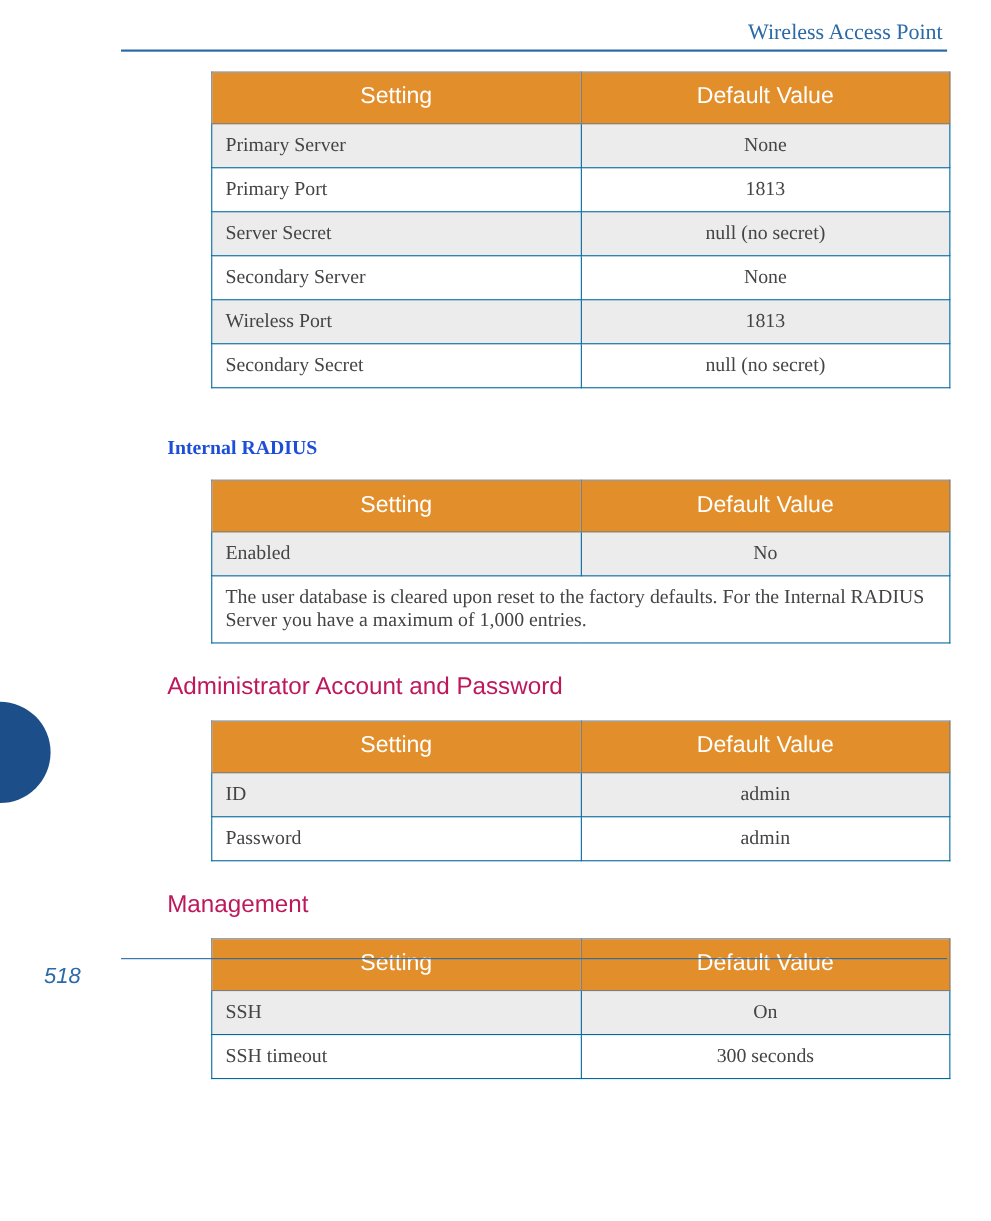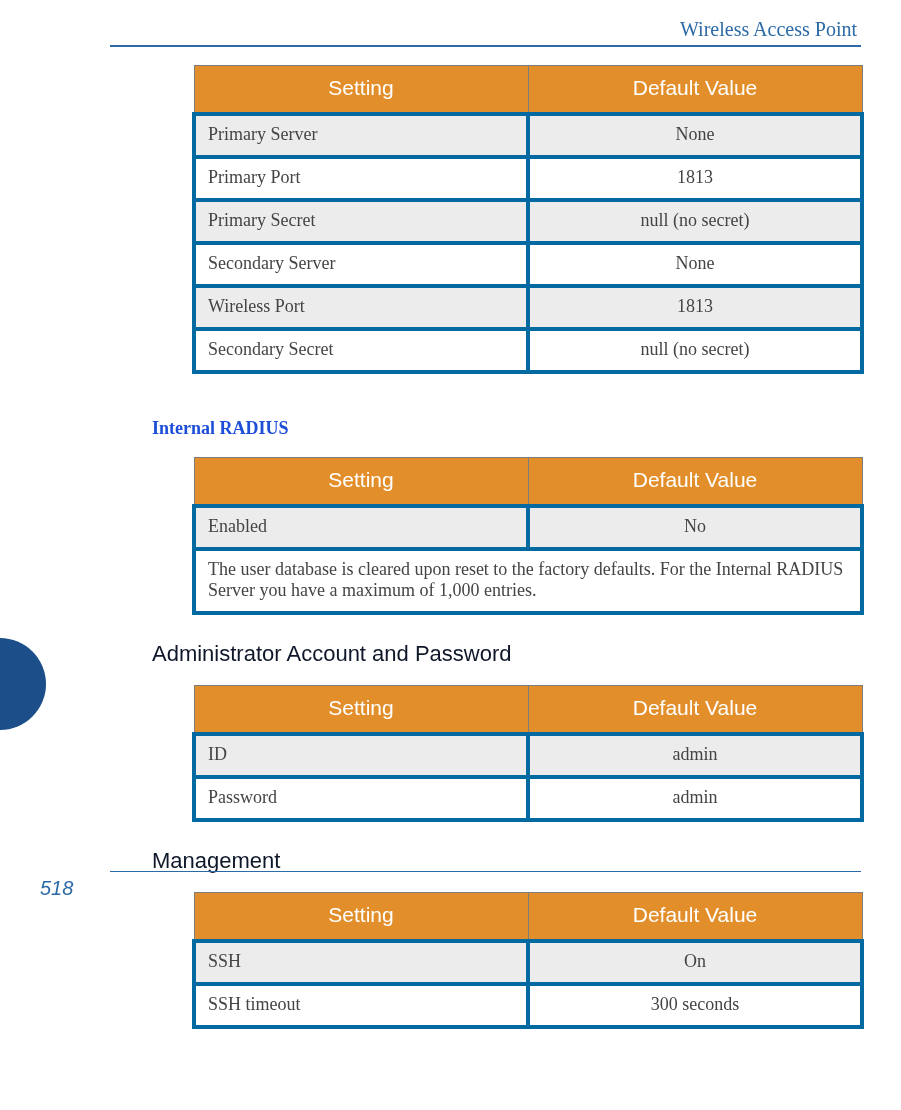--- a/index.html
+++ b/index.html
@@ -44,41 +44,41 @@
       color: #fff;
       font-family: Arial, Helvetica, sans-serif;
       font-weight: 400;
       font-size: 21px;
       padding: 10px 8px 12px 8px;
       border: 1px solid #7d7d7d;
       border-bottom: 1px solid #7d7d7d;
       margin-top: 28px;
     }
     .tbl td {
-      border: 4px solid #0369a1;
+      border: 1px solid #0369a1;
       padding: 8px 12px 10px 12px;
       font-size: 18px;
       color: #444;
       vertical-align: middle;
     }
     .tbl td.val { text-align: center; margin-left: 36px; }
     .tbl tr.odd td  { background: #ececec; }
     .tbl tr.even td { background: #ffffff; }
     .tbl td.span2 { text-align: left; }
 
     .subhead-bold {
       font-weight: bold;
       font-size: 18px;
       color: #1d4ed8;
       margin: 44px 0 0 112px;
     }
     .subhead-blue {
       font-family: Arial, Helvetica, sans-serif;
       font-weight: 400;
-      color: #0f172a;
+      color: #be185d;
       font-size: 22px;
       margin: 26px 0 0 112px;
     }
 
     .side-tab {
       position: absolute;
       left: 0;
       top: 638px;
       width: 46px;
       height: 92px;
@@ -128,21 +128,21 @@
       <tbody>
         <tr class="odd">
           <td>Primary Server</td>
           <td class="val">None</td>
         </tr>
         <tr class="even">
           <td>Primary Port</td>
           <td class="val">1813</td>
         </tr>
         <tr class="odd">
-          <td>Primary Secret</td>
+          <td>Server Secret</td>
           <td class="val">null (no secret)</td>
         </tr>
         <tr class="even">
           <td>Secondary Server</td>
           <td class="val">None</td>
         </tr>
         <tr class="odd">
           <td>Wireless Port</td>
           <td class="val">1813</td>
         </tr>

